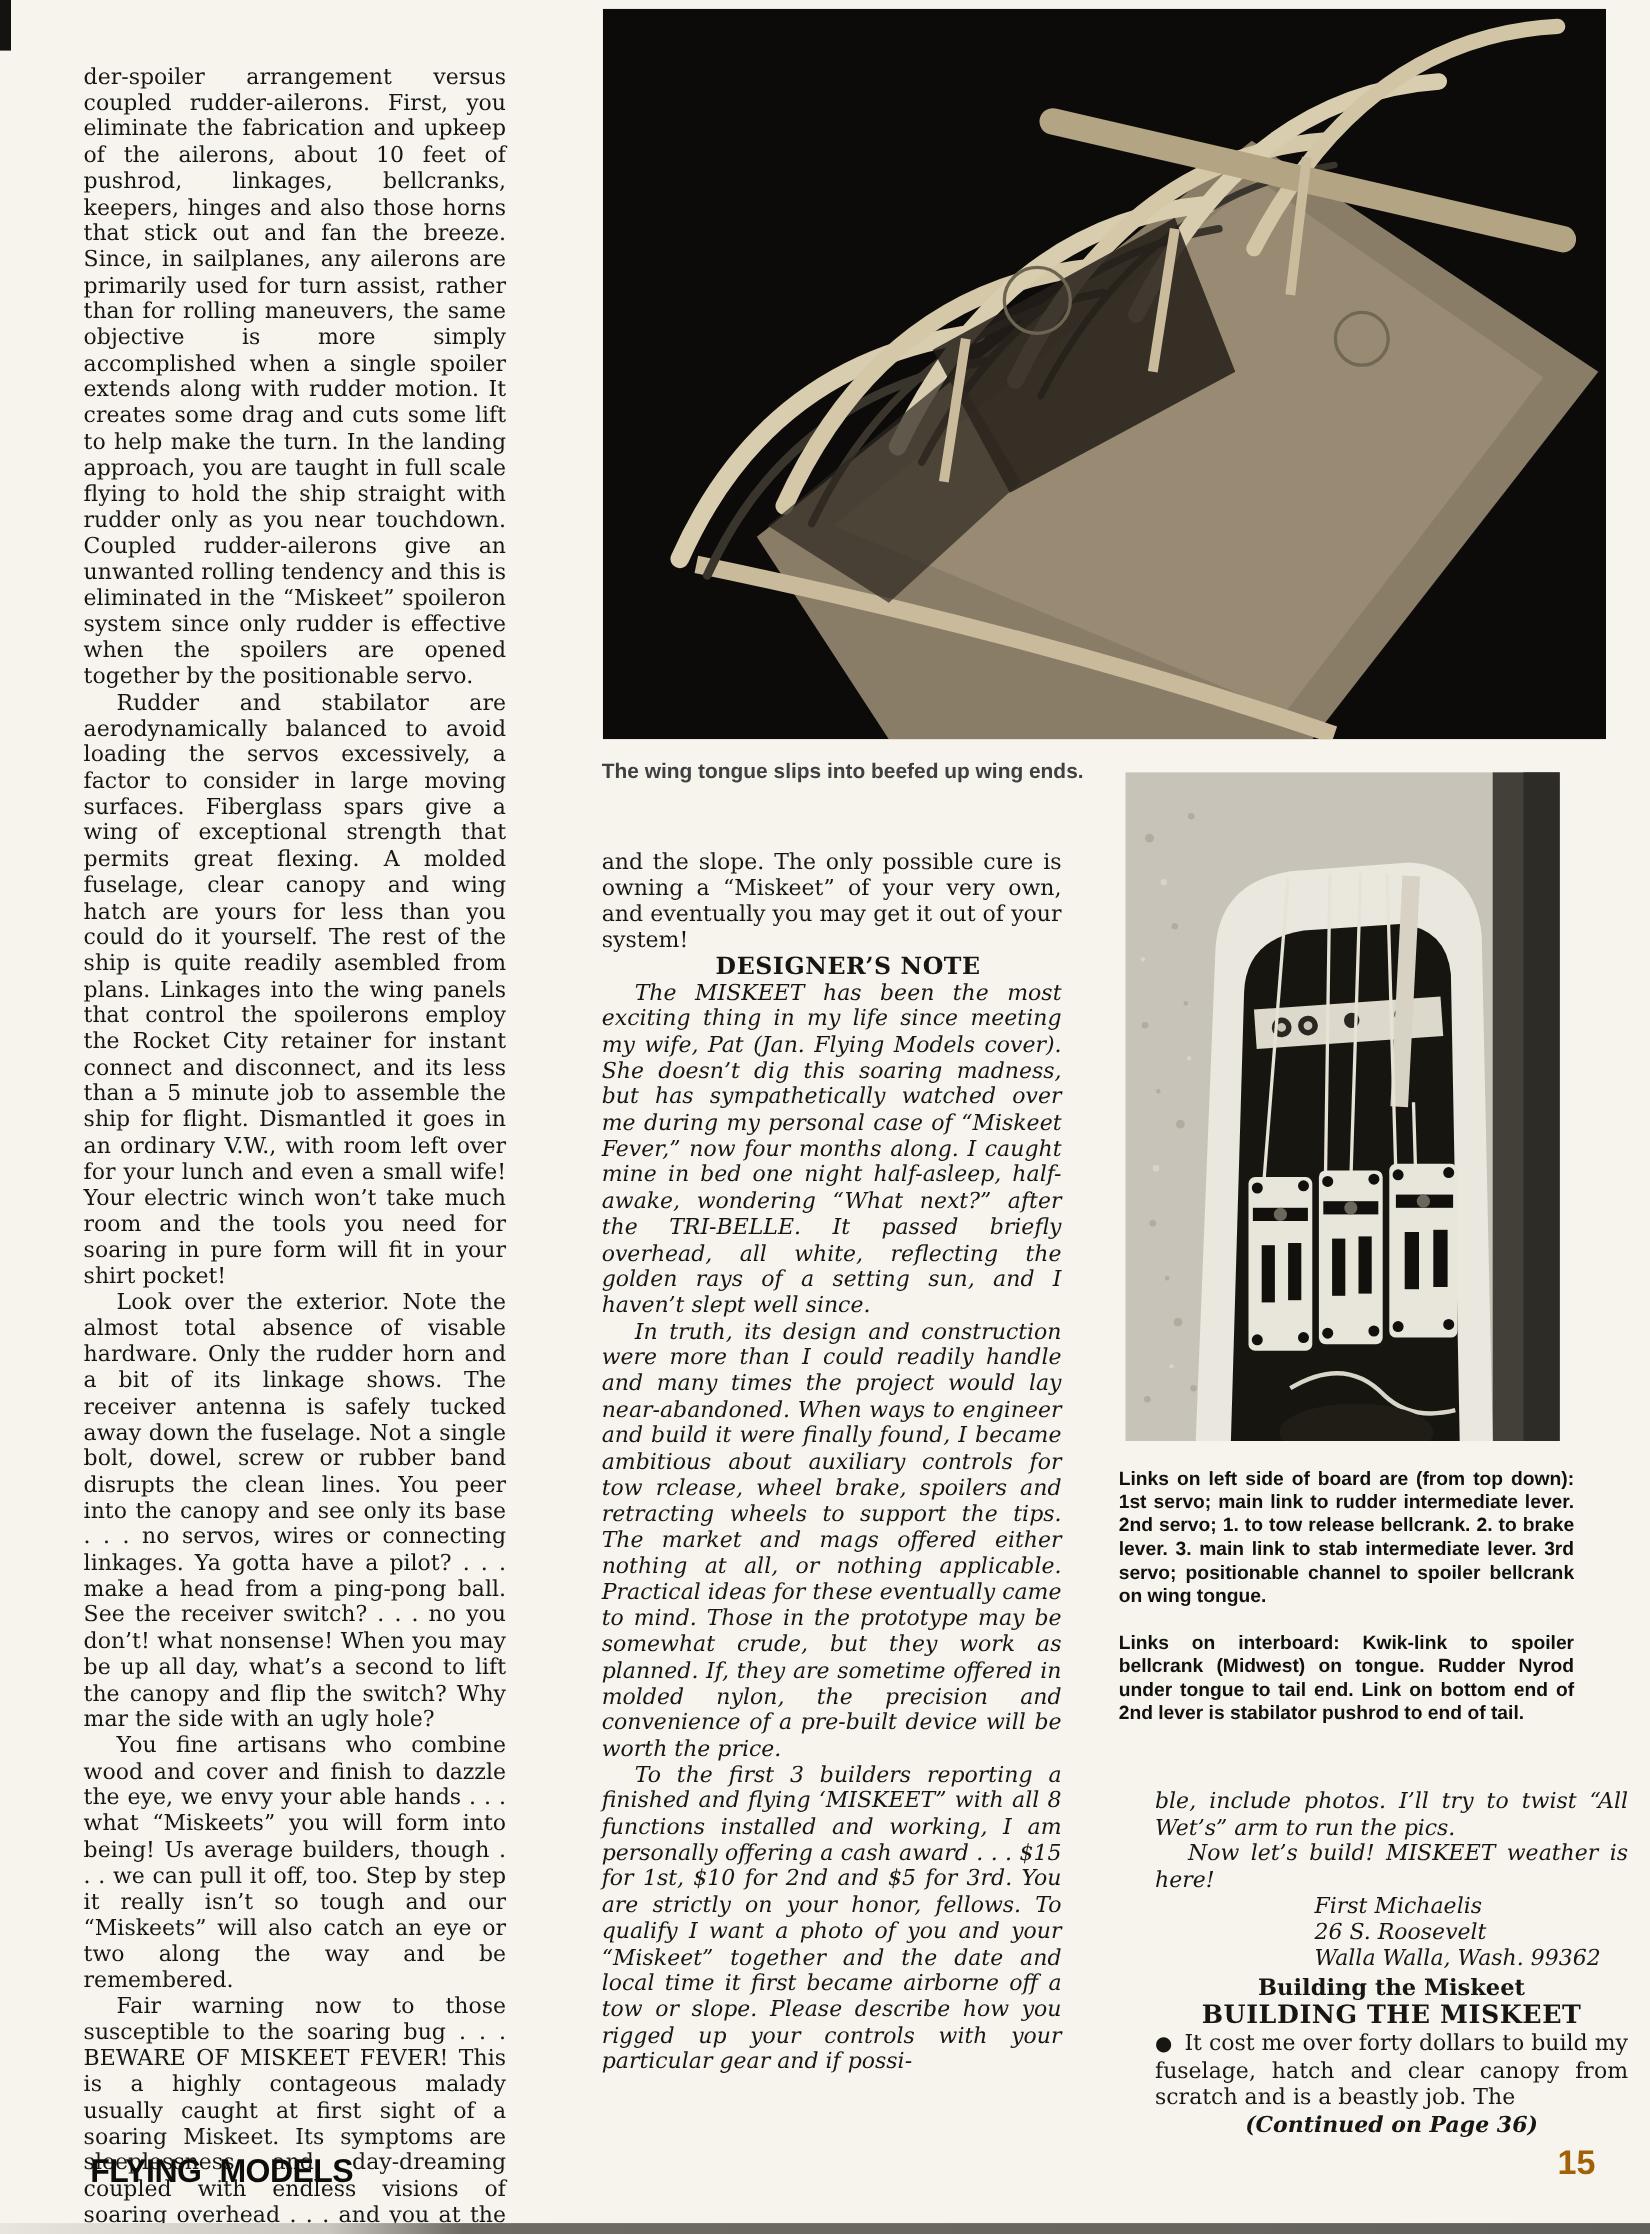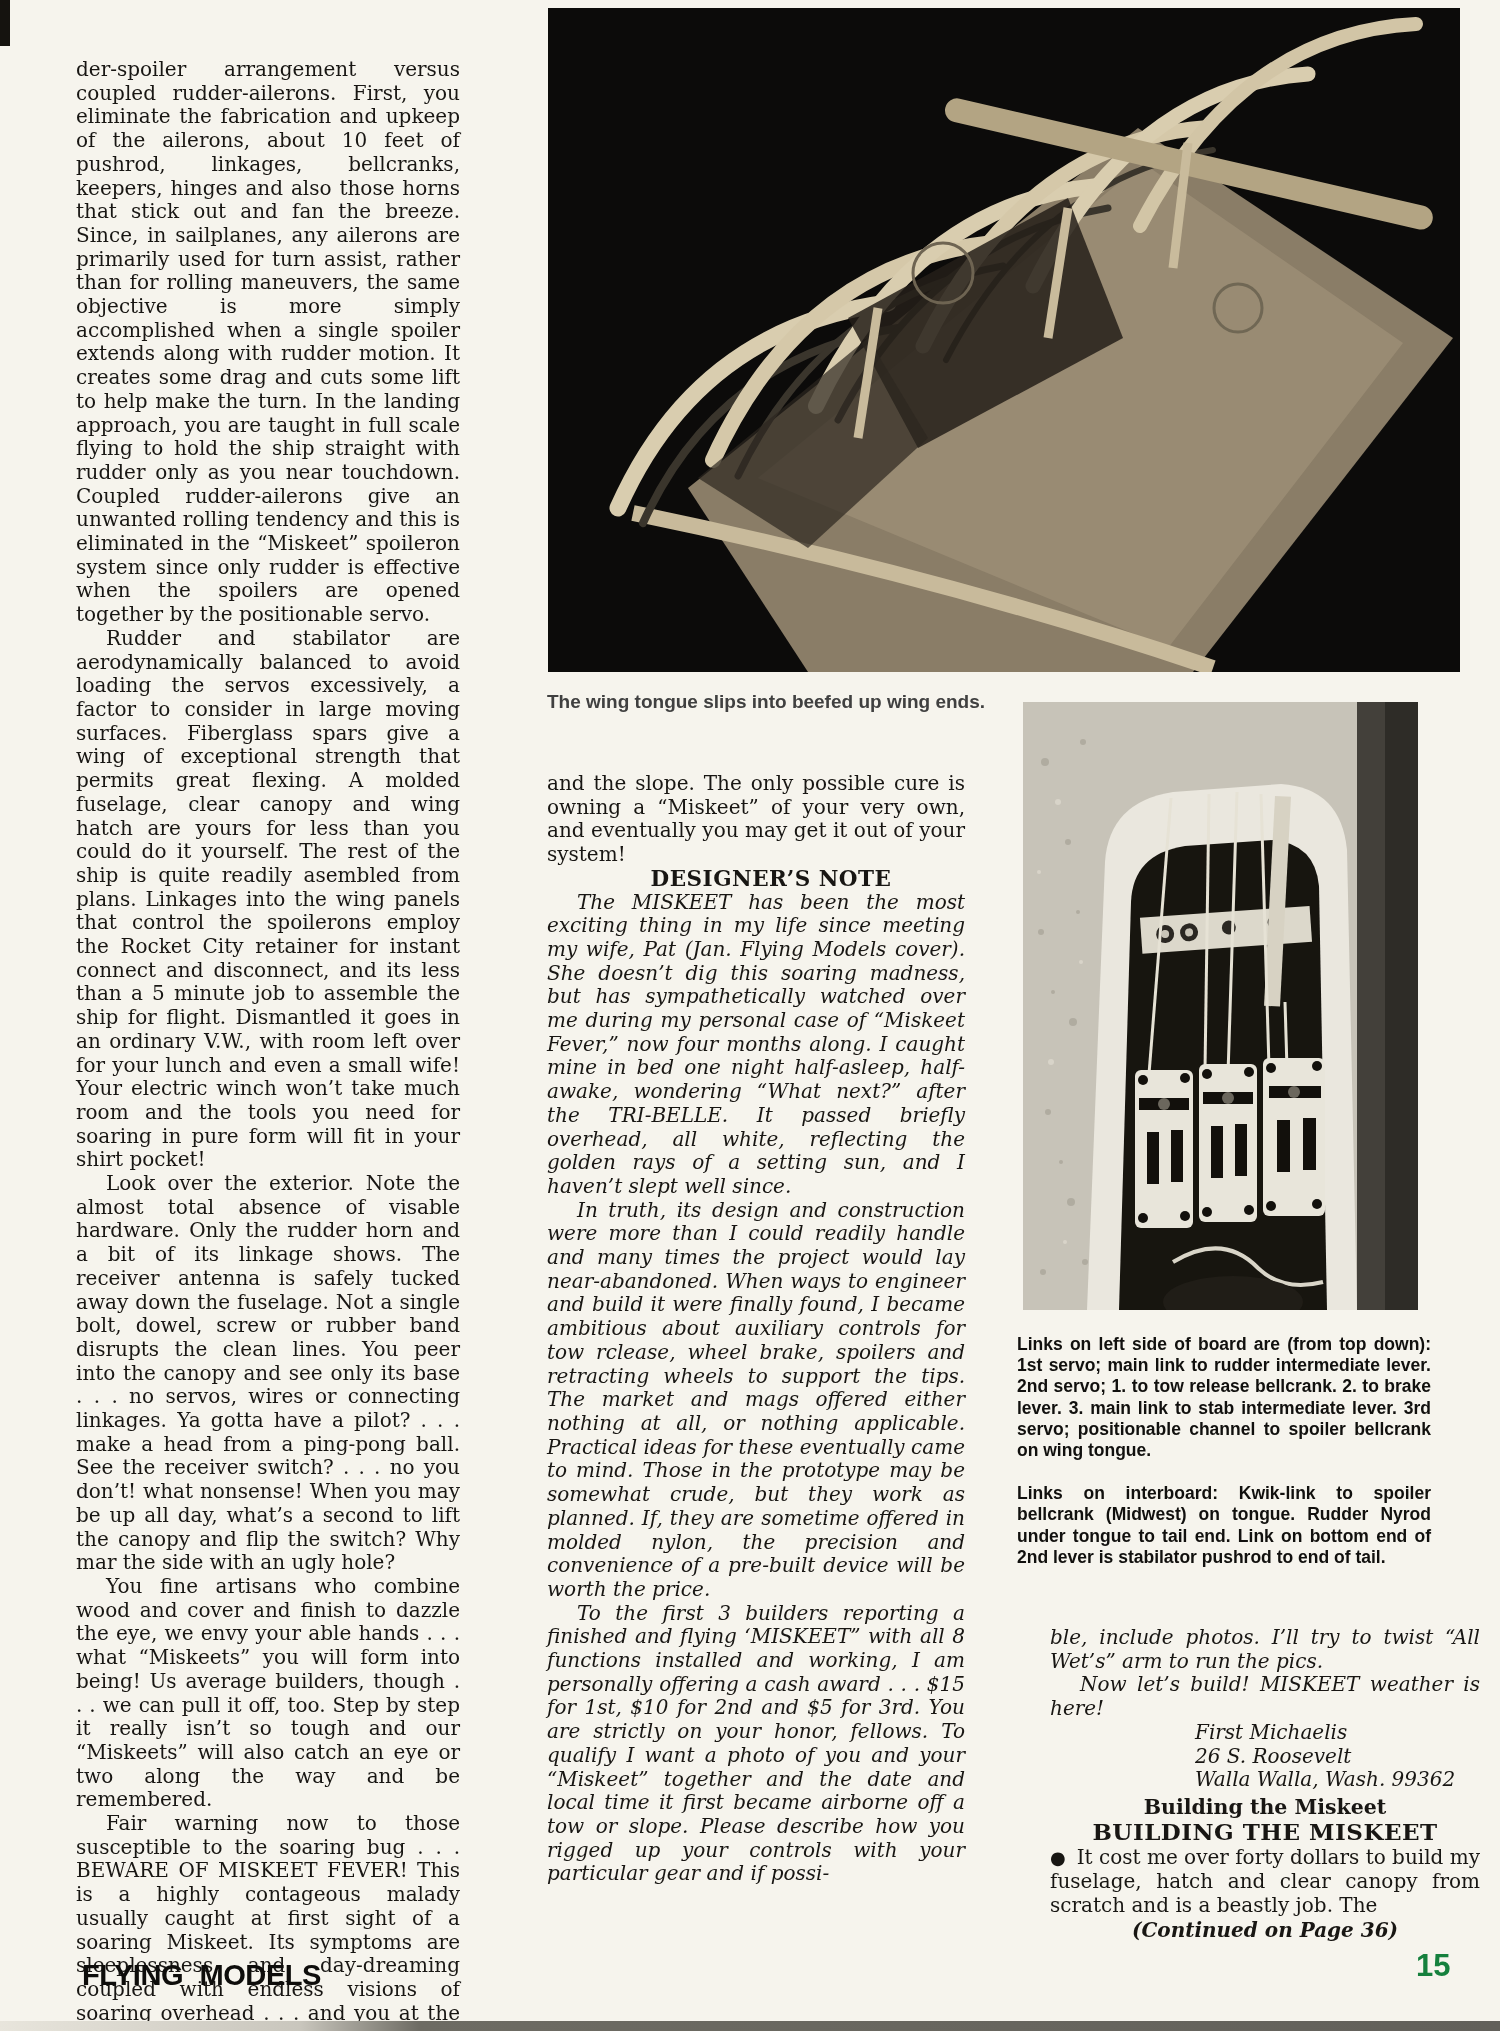--- a/index.html
+++ b/index.html
@@ -42,21 +42,21 @@
   .bullet-para{margin-top:3px !important;}
   .bullet-para .bullet{margin-right:11px;font-size:18px;}
   .continued{text-align:center !important;text-indent:0 !important;font-style:italic;
       font-weight:bold;font-size:20px;margin-top:2px !important;}
 
   
   .footer-brand{position:absolute;left:82px;top:1958px;font-family:"Liberation Sans",sans-serif;
       font-weight:bold;font-size:30px;letter-spacing:-.5px;word-spacing:9px;color:#0e0d0b;
       transform:scaleX(.97);transform-origin:left top;}
   .page-number{position:absolute;left:1416px;top:1948px;font-family:"Liberation Sans",sans-serif;
-      font-weight:bold;font-size:31px;color:#15803d;}
+      font-weight:bold;font-size:31px;color:#a16207;}
 
   
   .scan-mark-topleft{position:absolute;left:0;top:0;width:10px;height:46px;background:#15130f;}
   .bottom-band{position:absolute;left:0;bottom:0;width:100%;height:10px;
       background:linear-gradient(to right,#e8e5dc 0%,#c9c6bd 20%,#6d6b63 28%,#62605a 100%);}
 </style>
 </head>
 <body>
 
 <div class="page">

